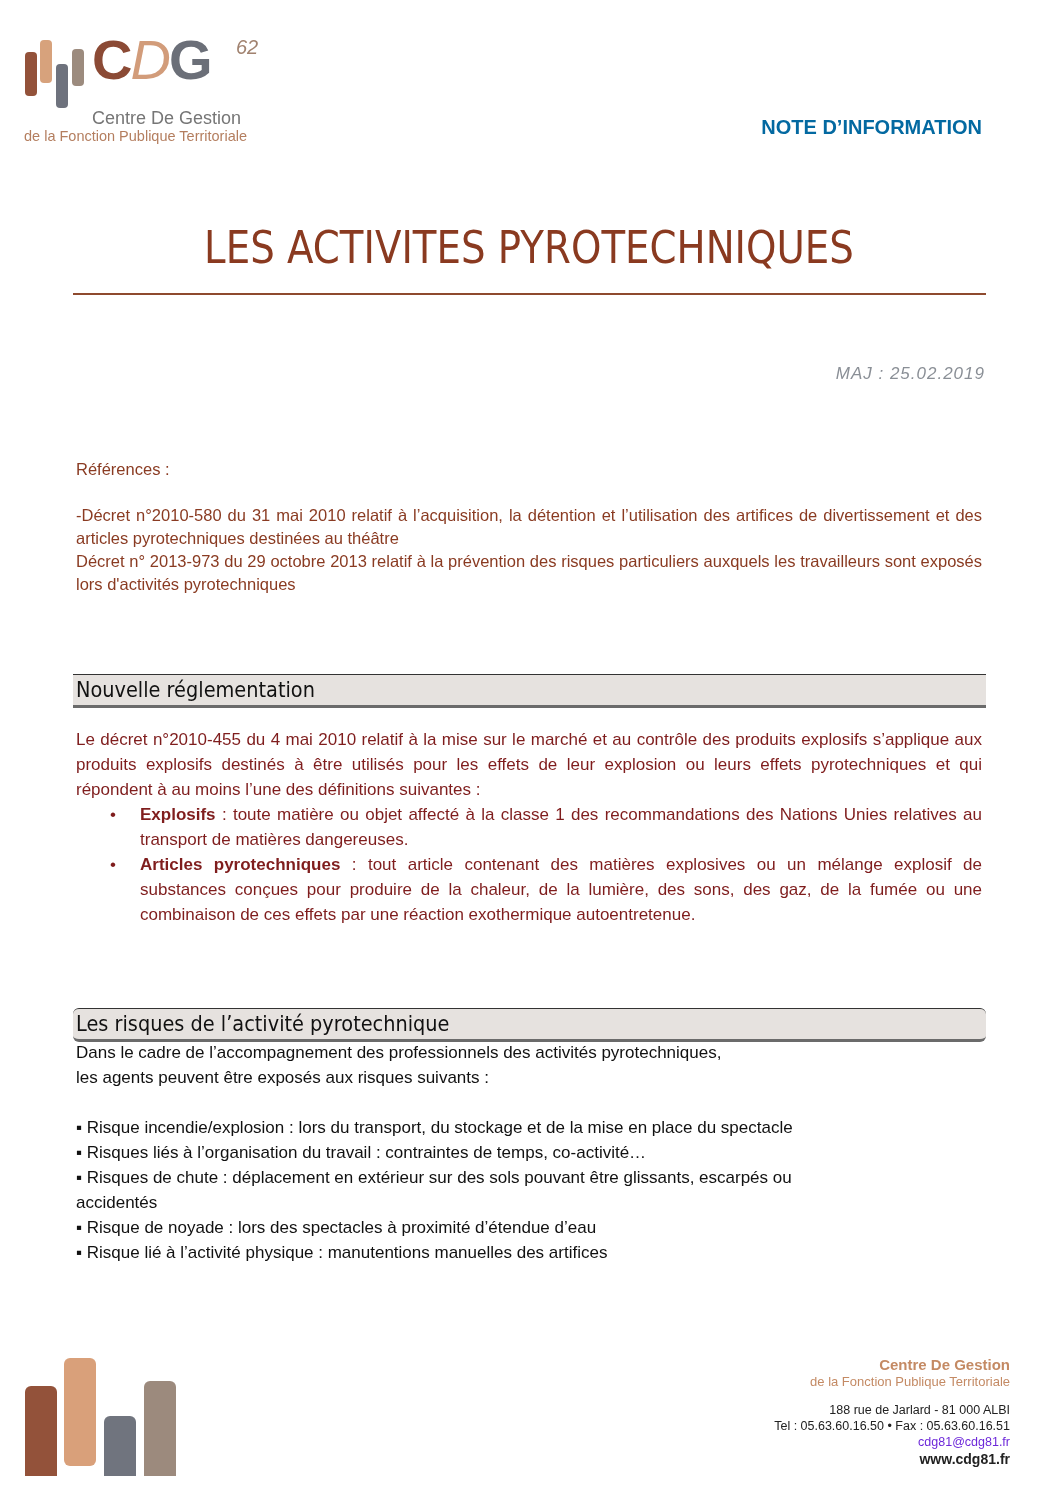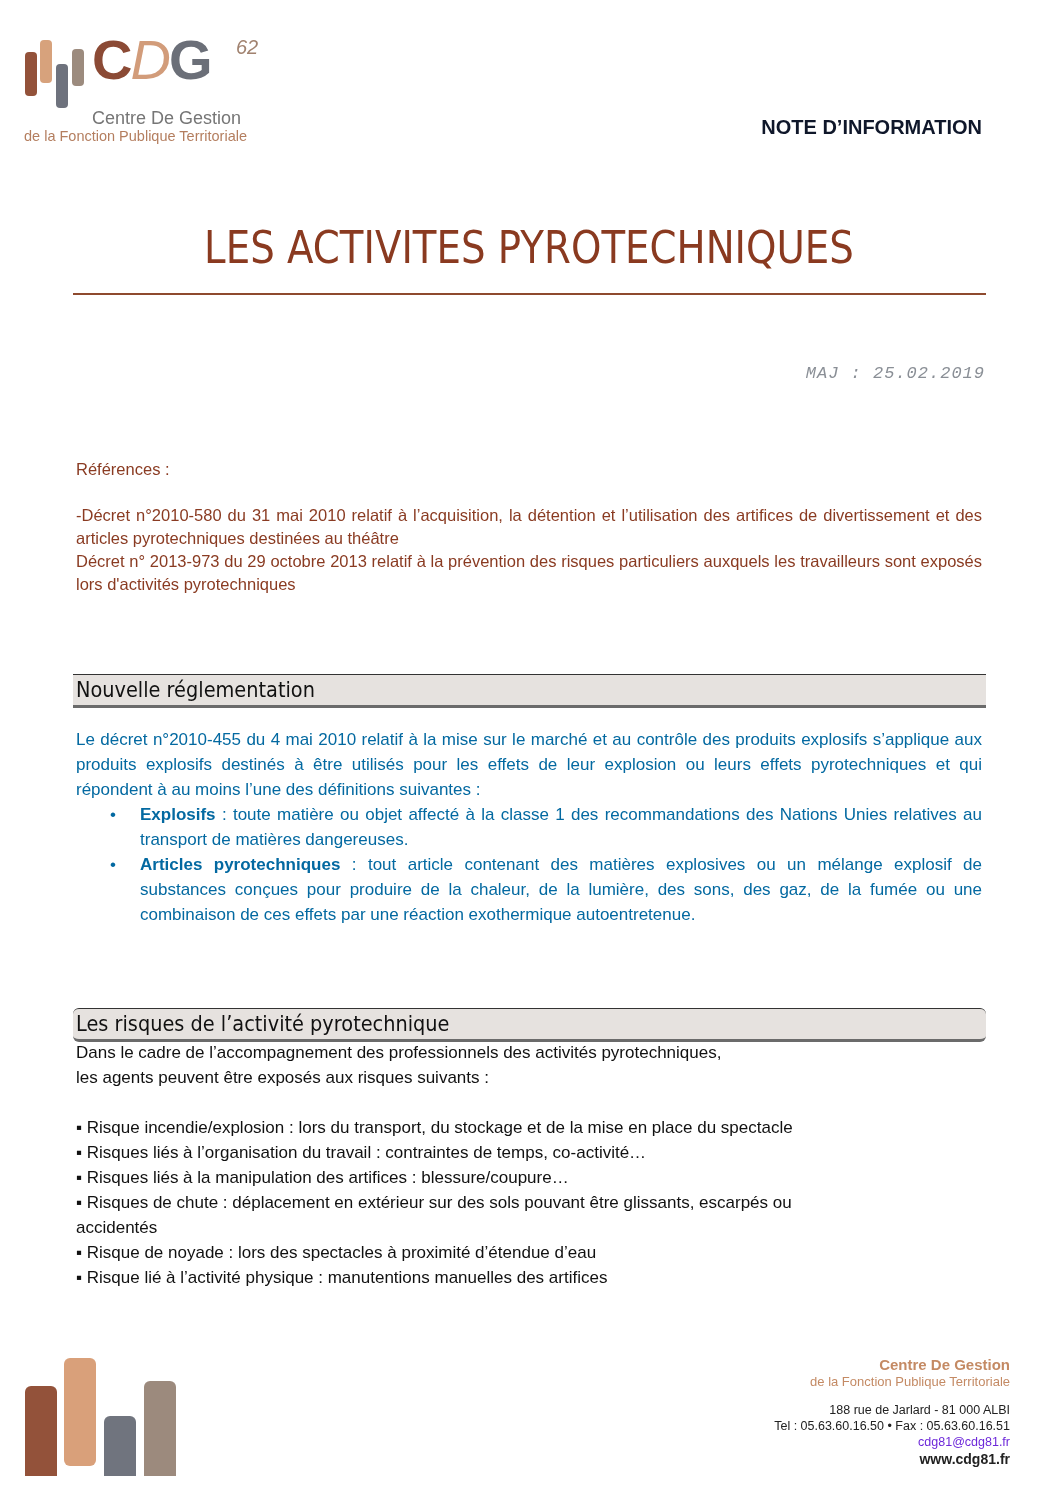--- a/index.html
+++ b/index.html
@@ -15,48 +15,48 @@
   .logo .b3 { left: 34px; top: 28px; width: 12px; height: 44px; background: #6e727d; }
   .logo .b4 { left: 50px; top: 13px; width: 12px; height: 37px; background: #9c8b7e; }
   .logo .letters { position: absolute; left: 70px; top: -4px; font-size: 56px; font-weight: bold; letter-spacing: -2px; line-height: 1; }
   .logo .l-c { color: #8b4a35; }
   .logo .l-d { color: #d29c7a; font-style: italic; font-weight: normal; }
   .logo .l-g { color: #6b6f78; }
   .logo .num { position: absolute; left: 214px; top: 0px; font-size: 20px; color: #a1826f; font-style: italic; }
   .logo .t1 { position: absolute; left: 70px; top: 72px; font-size: 18px; color: #767676; }
   .logo .t2 { position: absolute; left: 2px; top: 92px; font-size: 14.5px; color: #b47e5f; white-space: nowrap; }
 
-  .note { position: absolute; right: 76px; top: 116px; font-size: 20px; font-weight: bold; color: #0f172a; }
+  .note { position: absolute; right: 76px; top: 116px; font-size: 20px; font-weight: bold; color: #0369a1; }
 
   .title {
     position: absolute; left: 0; width: 1058px; top: 226px; text-align: center;
     font-family: "DejaVu Sans", sans-serif; font-size: 44px; color: #8a3a20;
     transform: scaleX(0.88); letter-spacing: 0px; line-height: 1;
   }
   .title-rule { position: absolute; left: 73px; width: 913px; top: 293px; height: 2px; background: #8e4a2e; }
 
-  .maj { position: absolute; right: 73px; top: 364px; font-size: 17px; font-style: italic; color: #8a8f96; letter-spacing: 1px; font-family: Liberation Mono, monospace; }
+  .maj { position: absolute; right: 73px; top: 364px; font-size: 17px; font-style: italic; color: #8a8f96; letter-spacing: 1px; }
 
   .refs { position: absolute; left: 76px; width: 906px; top: 458px; color: #8a3b22; font-size: 16.5px; line-height: 23px; text-align: justify; }
   .refs p { margin: 0; }
   .refs .label { margin-bottom: 23px; }
 
   .section-head {
     position: absolute; left: 73px; width: 913px; height: 34px;
     background: #e6e2df; border-top: 1.5px solid #333; border-bottom: 3px solid #6b6b6b;
     box-sizing: border-box;
   }
   .section-head span {
     position: absolute; left: 3px; top: 3px; font-family: "DejaVu Sans", sans-serif;
     font-size: 21px; color: #111; transform: scaleX(0.92); transform-origin: left center; white-space: nowrap;
   }
   .sh1 { top: 674px; }
   .sh2 { top: 1008px; border-radius: 6px; }
 
-  .body1 { position: absolute; left: 76px; width: 906px; top: 727px; font-size: 17px; line-height: 25px; text-align: justify; color: #0369a1; }
+  .body1 { position: absolute; left: 76px; width: 906px; top: 727px; font-size: 17px; line-height: 25px; text-align: justify; color: #7f1d1d; }
   .body1 p { margin: 0; }
   .body1 ul { margin: 0; padding-left: 64px; }
   .body1 li { list-style: none; position: relative; text-align: justify; }
   .body1 li .bullet { position: absolute; left: -30px; top: 0; }
 
   .body2 { position: absolute; left: 76px; width: 760px; top: 1040px; font-size: 17px; line-height: 25px; color: #111; }
   .body2 p { margin: 0; }
   .body2 .gap { height: 25px; }
   .body2 .risk { margin: 0; }
 
@@ -124,21 +124,20 @@
 <div class="section-head sh2">
   <span>Les risques de l’activité pyrotechnique</span>
 </div>
 
 <div class="body2">
   <p>Dans le cadre de l’accompagnement des professionnels des activités pyrotechniques,</p>
   <p>les agents peuvent être exposés aux risques suivants :</p>
   <div class="gap"></div>
   <p class="risk">▪ Risque incendie/explosion : lors du transport, du stockage et de la mise en place du spectacle</p>
   <p class="risk">▪ Risques liés à l’organisation du travail : contraintes de temps, co-activité…</p>
-  <p class="risk">▪ Risques liés à la manipulation des artifices : blessure/coupure…</p>
   <p class="risk">▪ Risques de chute : déplacement en extérieur sur des sols pouvant être glissants, escarpés ou accidentés</p>
   <p class="risk">▪ Risque de noyade : lors des spectacles à proximité d’étendue d’eau</p>
   <p class="risk">▪ Risque lié à l’activité physique : manutentions manuelles des artifices</p>
 </div>
 
 <div class="flogo">
   <div class="fb f1"></div>
   <div class="fb f2"></div>
   <div class="fb f3"></div>
   <div class="fb f4"></div>

